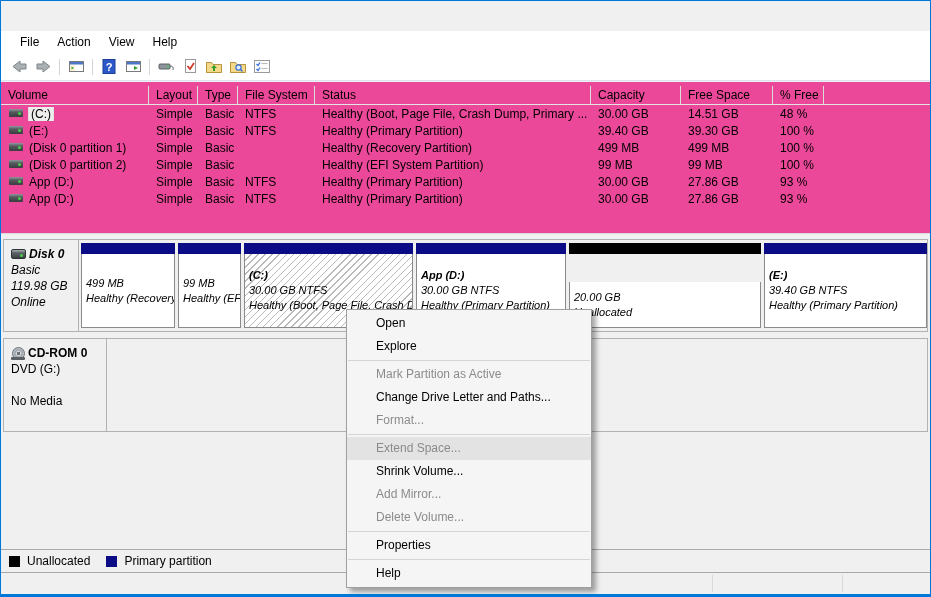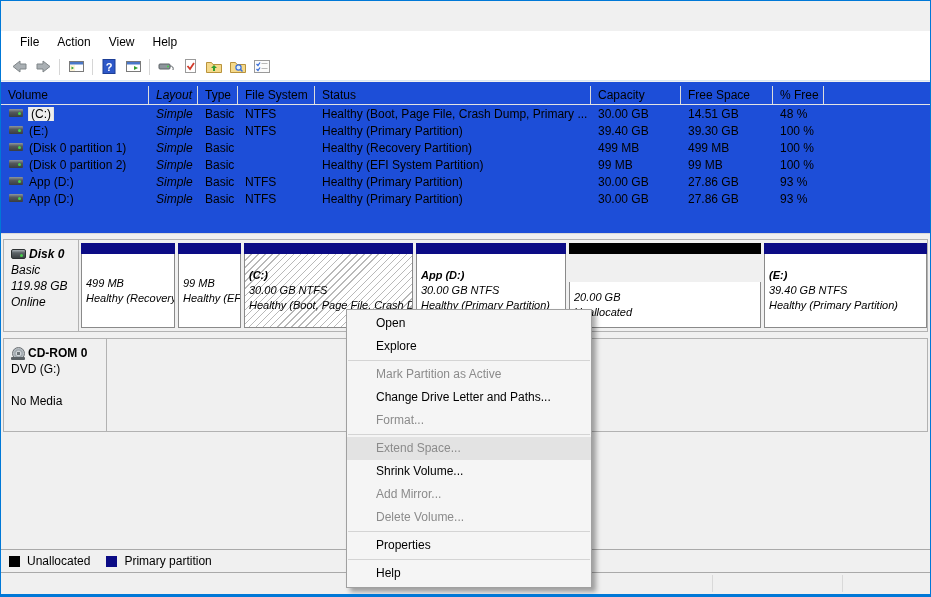--- a/index.html
+++ b/index.html
@@ -24,26 +24,26 @@
   #menubar{position:absolute;top:30px;left:0;right:0;height:22px;background:#fff;display:flex;align-items:center;padding-left:10px;}
   .menu-item{font-size:12px;color:#000;padding:3px 9px;}
 
   
   #toolbar{position:absolute;top:52px;left:0;right:0;height:28px;background:#fff;display:flex;align-items:center;
     padding-left:6px;border-bottom:1px solid #dbe6f1;}
   .tb-btn{width:24px;height:22px;display:flex;align-items:center;justify-content:center;}
   .tb-sep{width:1px;height:16px;background:#d6d6d6;margin:0 4px;}
 
   
-  #table-pane{position:absolute;top:81px;left:0;right:0;height:151px;background:#1d4ed8;padding-top:4px;}
+  #table-pane{position:absolute;top:81px;left:0;right:0;height:151px;background:#ec4899;padding-top:4px;}
   .thead{display:flex;height:19px;border-bottom:1px solid #e4e4e4;}
   .th{font-size:12px;color:#000;padding:2px 0 0 7px;border-right:1px solid #dcdcdc;height:100%;overflow:hidden;white-space:nowrap;}
   .trow{display:flex;height:17px;align-items:center;}
   .td{font-size:12px;color:#000;padding-left:7px;white-space:nowrap;overflow:hidden;}
-  .c0{width:148px;} .c1{width:49px;font-style:italic;} .c2{width:40px;} .c3{width:77px;} .c4{width:276px;}
+  .c0{width:148px;} .c1{width:49px;} .c2{width:40px;} .c3{width:77px;} .c4{width:276px;}
   .c5{width:90px;} .c6{width:92px;} .c7{width:51px;} .c8{flex:1;border-right:none;}
   .vol-icon{display:inline-block;width:14px;height:8px;border-radius:1px;margin:0 6px 0 1px;position:relative;vertical-align:1px;
     background:linear-gradient(180deg,#8f979c 0%,#54595c 40%,#393d40 100%);}
   .vol-icon::after{content:"";position:absolute;right:2px;top:3px;width:3px;height:3px;background:#46d04a;border-radius:50%;}
   .hl{background:#ededed;outline:1px solid #e2e2e2;padding:0 2px;}
 
   
   #bottom-pane{position:absolute;top:232px;left:0;right:0;bottom:0;background:#f0f0f0;border-top:1px solid #d9d9d9;}
   .disk-group{position:absolute;left:2px;width:925px;border:1px solid #b2b2b2;background:#f0f0f0;display:flex;}
   #disk0-group{top:5px;height:93px;font-style:italic;}

